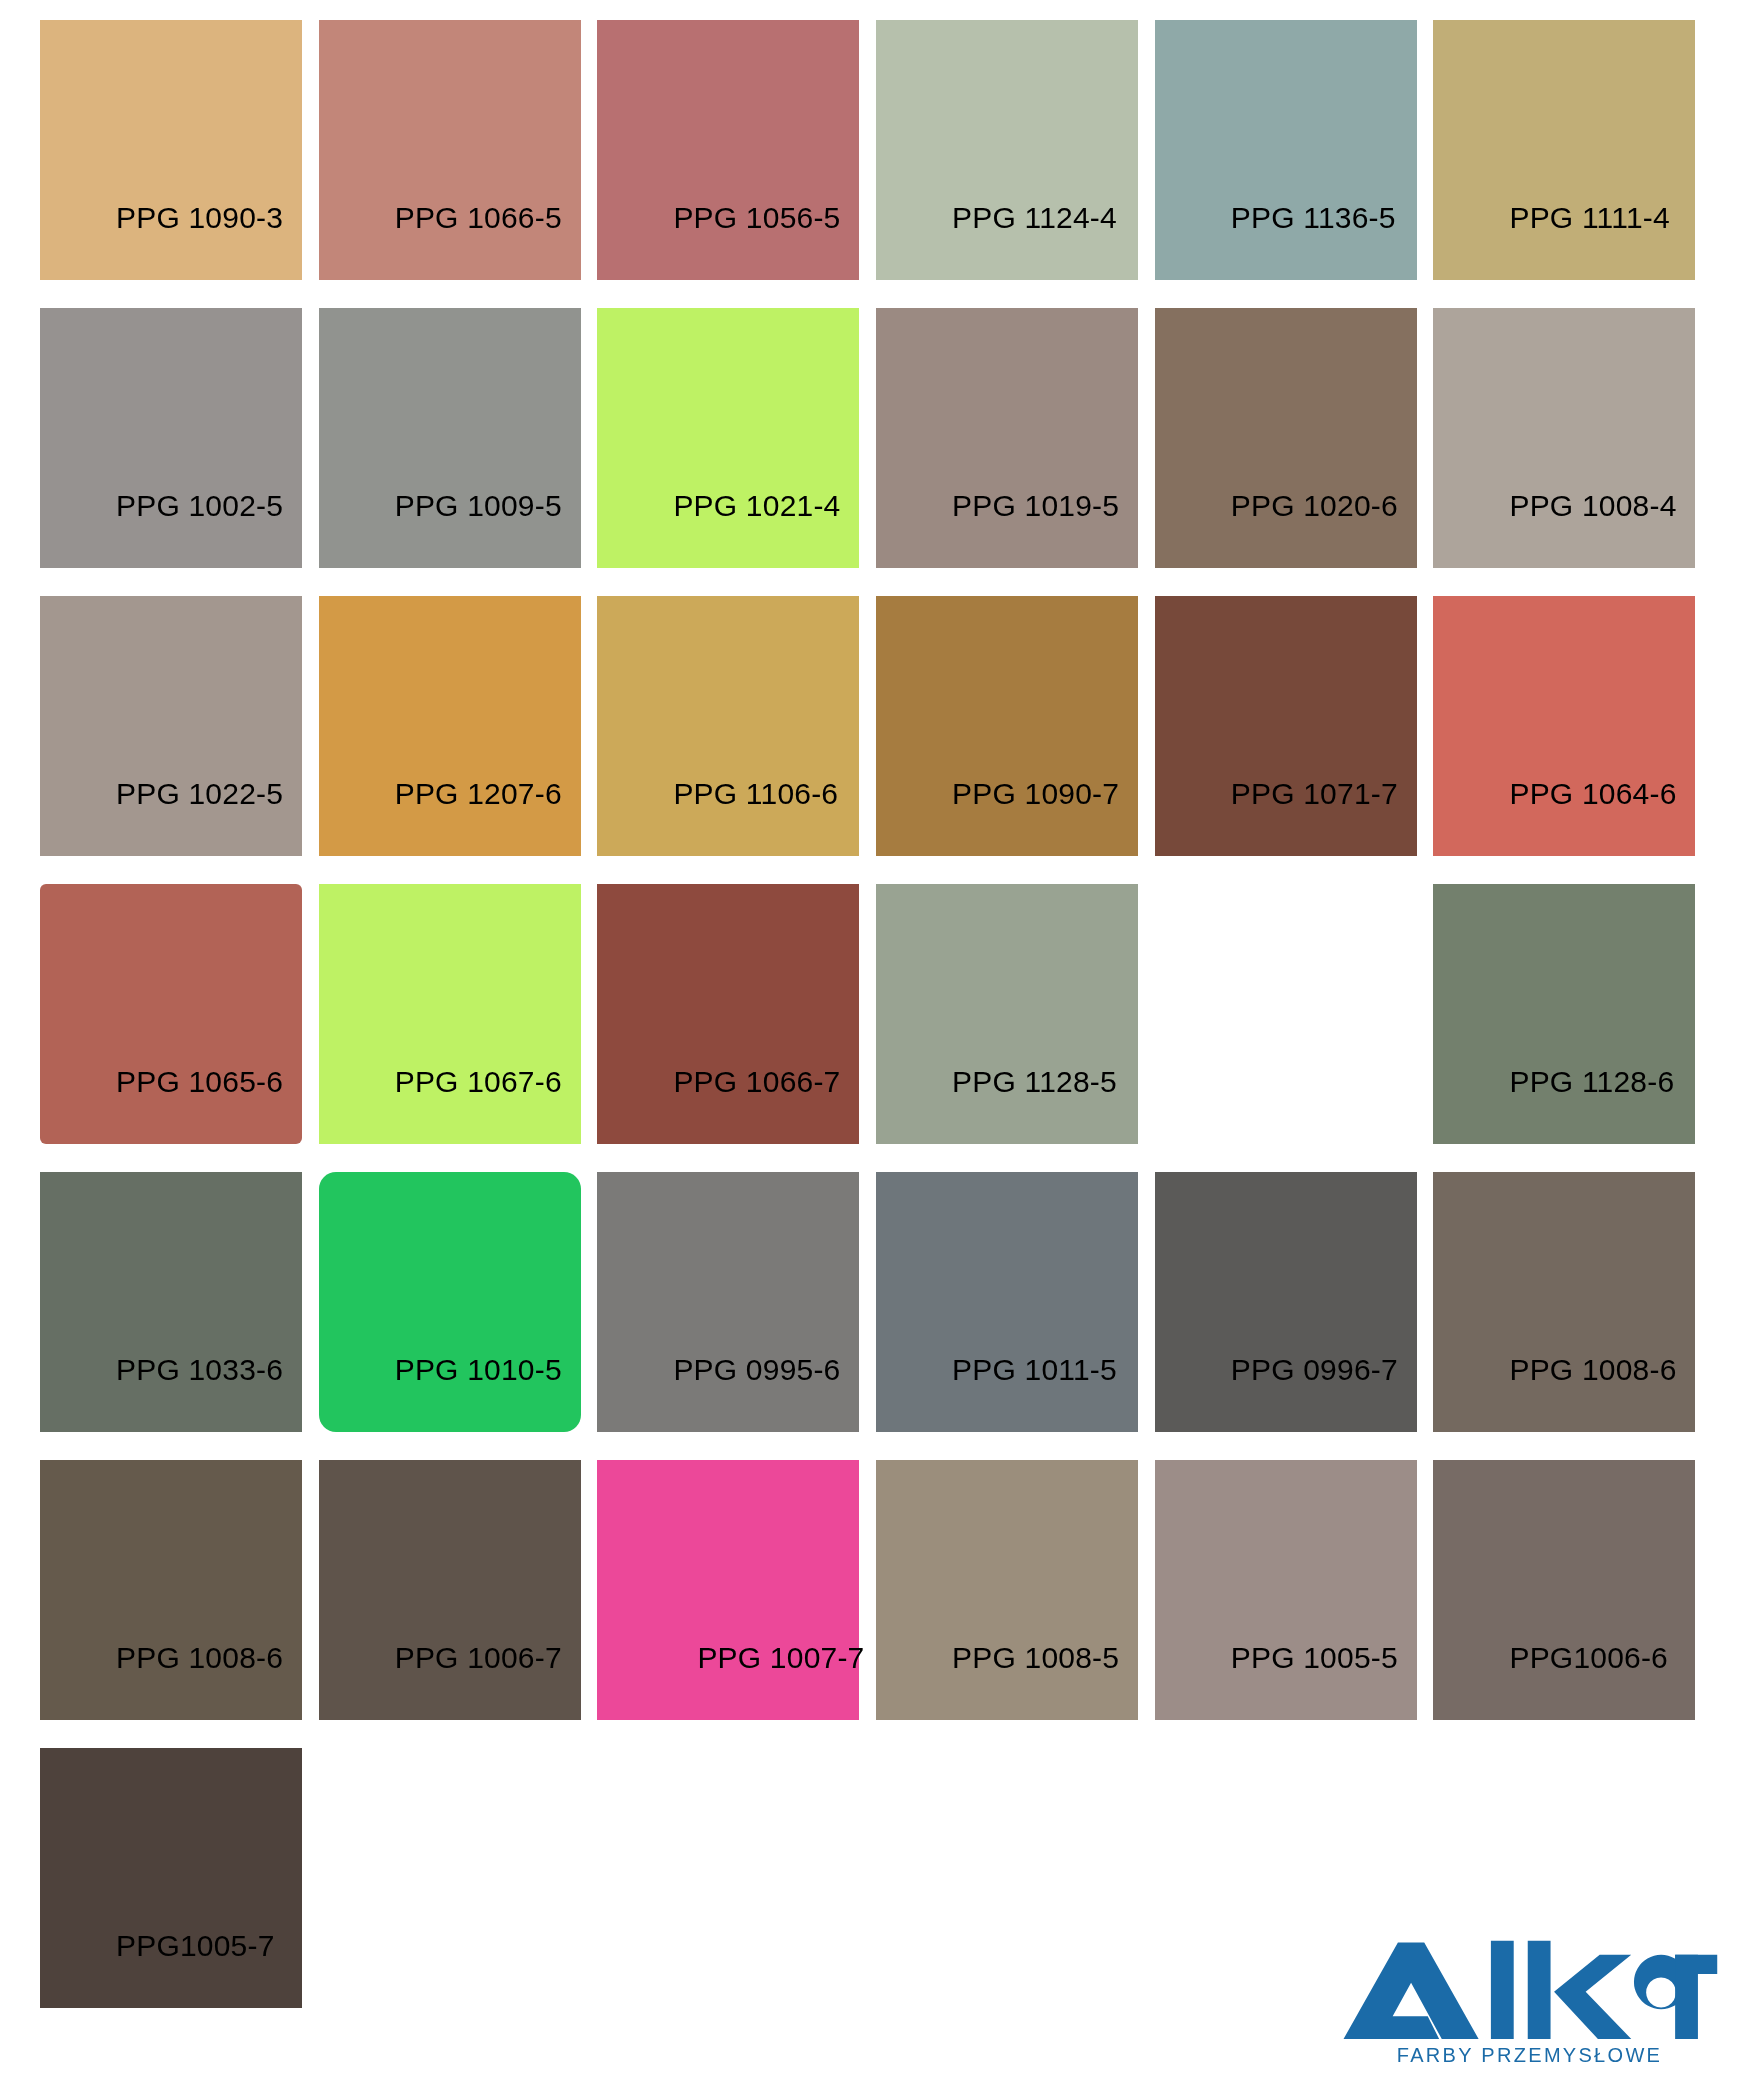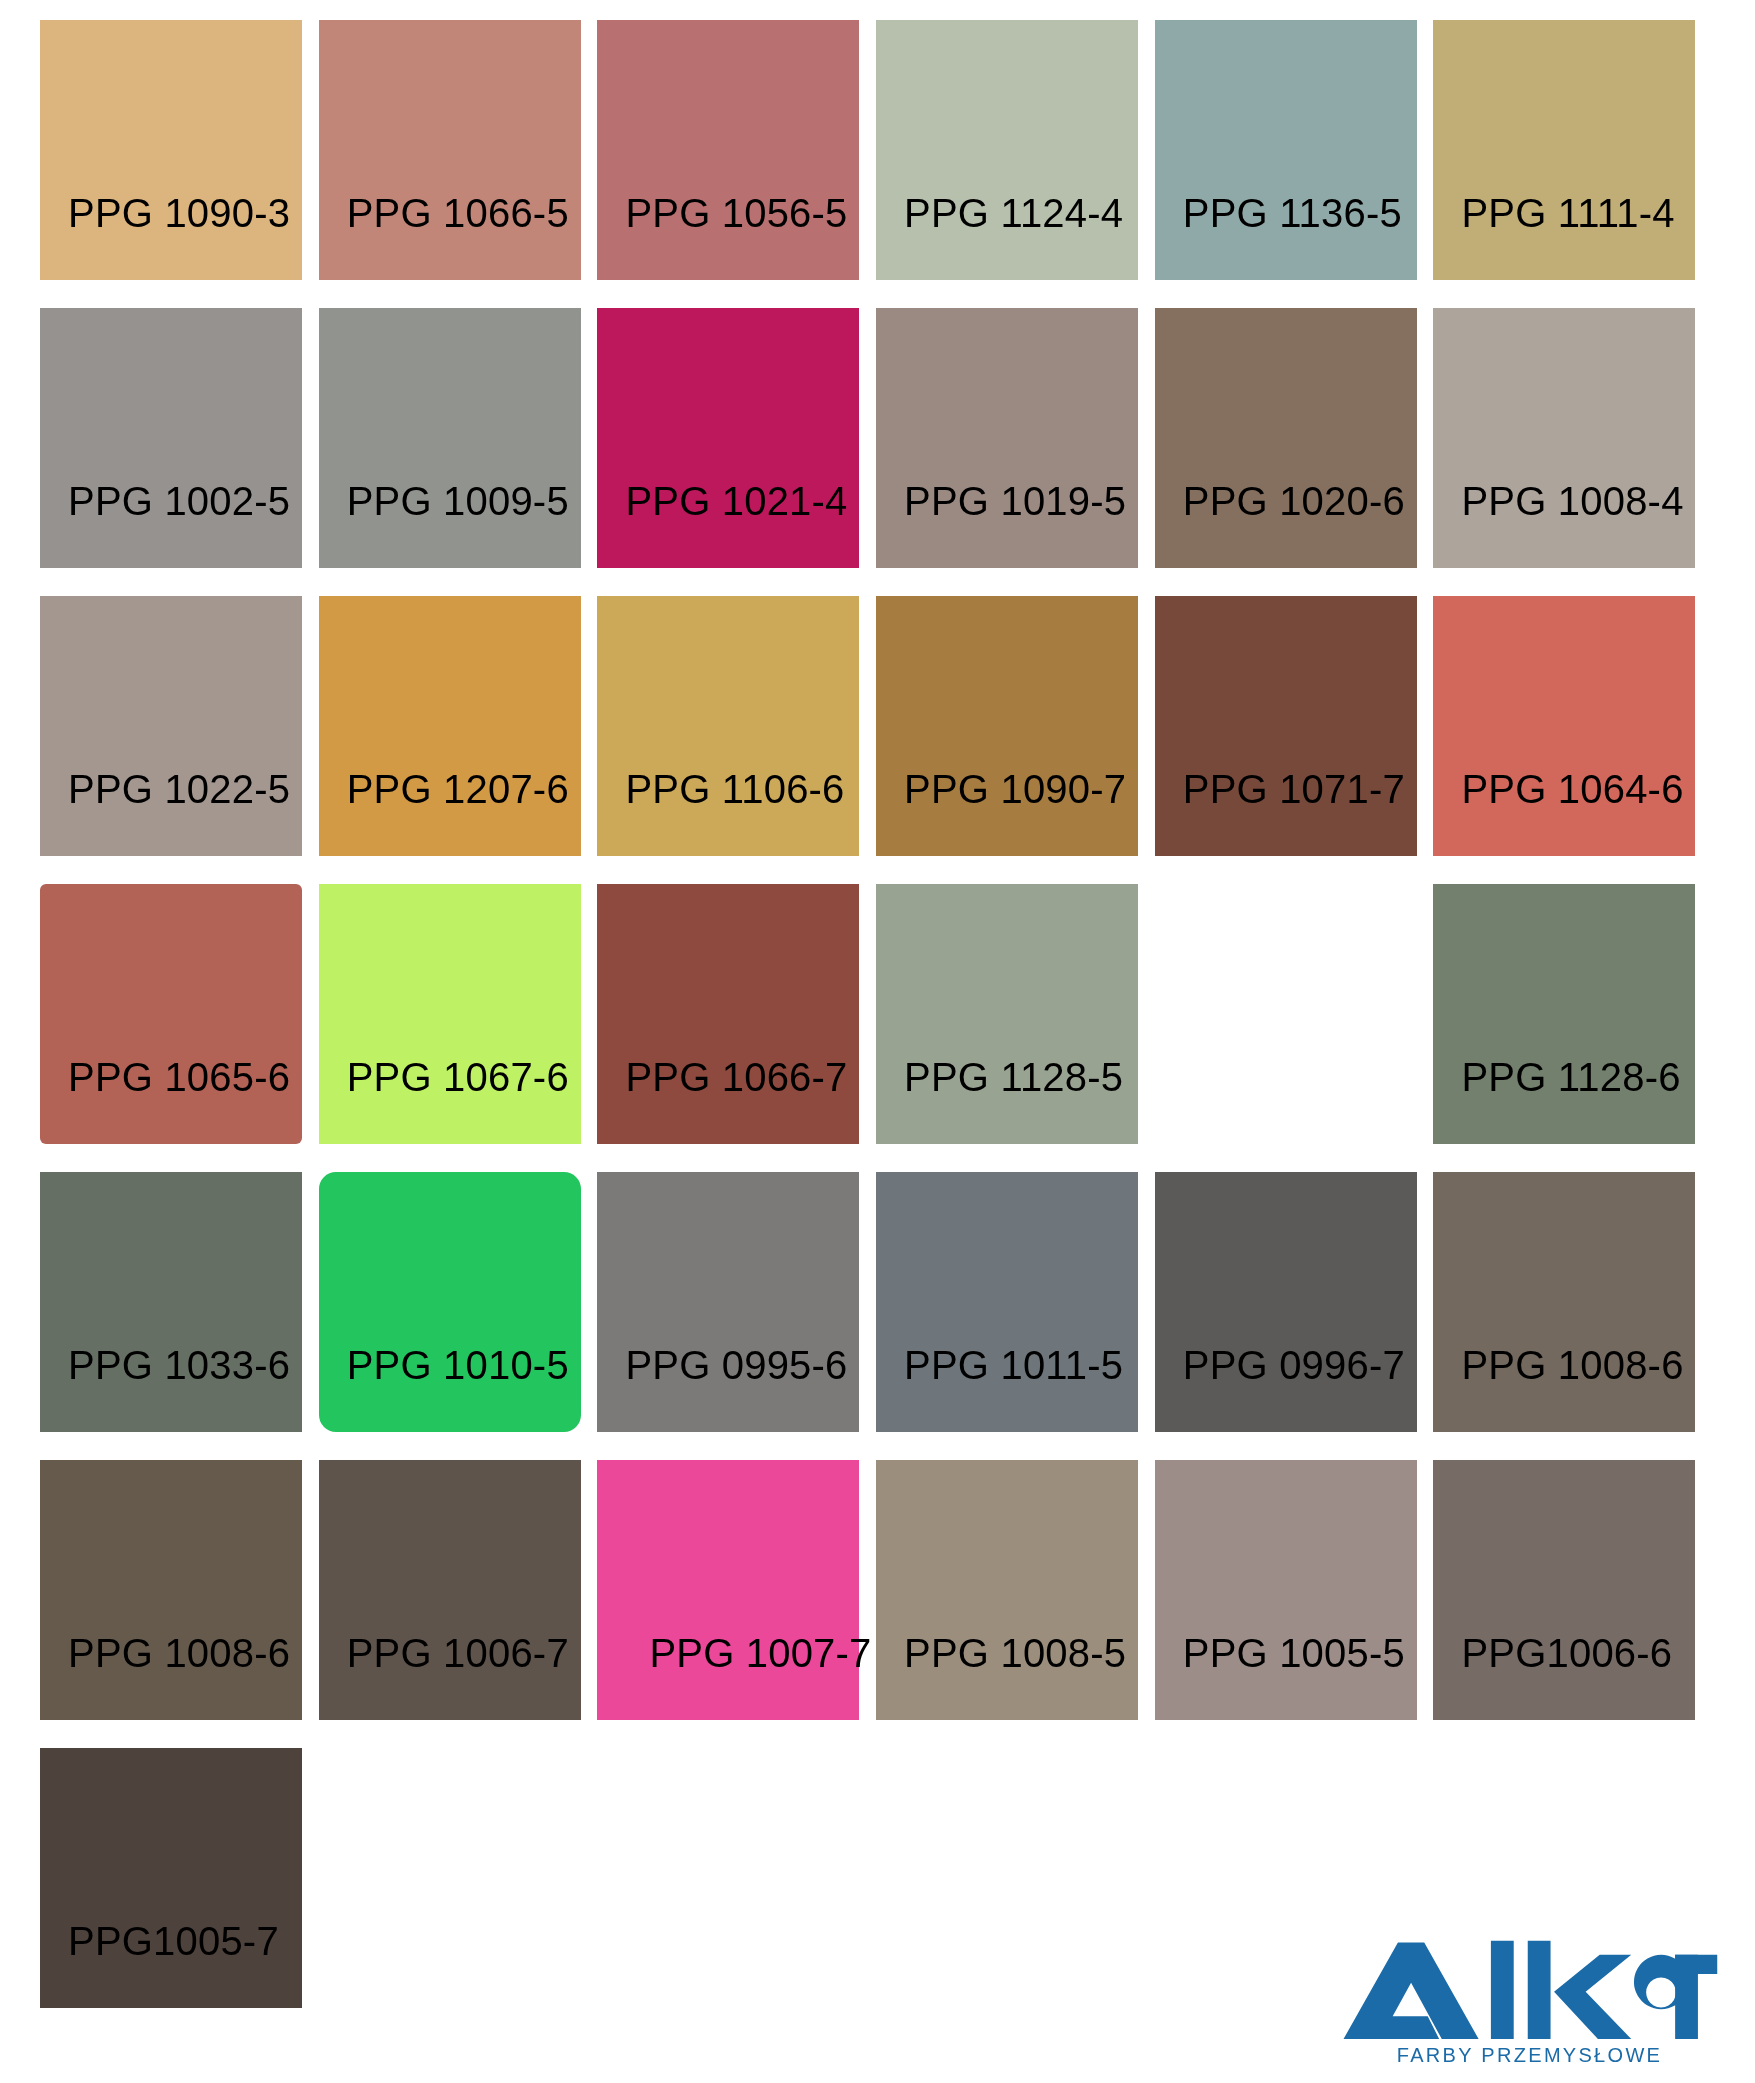--- a/index.html
+++ b/index.html
@@ -37,28 +37,29 @@
   .swatch {
     position: relative;
     height: 260px;
     box-sizing: border-box;
     display: flex;
     align-items: flex-end;
     justify-content: flex-start;
   }
 
   .swatch-label {
-    font-size: 40px;
+    font-size: 30px;
     font-weight: 400;
     color: #000000;
     letter-spacing: 0.2px;
     padding: 0 0 47px 28px;
     white-space: nowrap;
     line-height: 1;
     font-family: "Liberation Sans", sans-serif;
+    margin-left: 48px;
   }
 
   
   .logo {
     position: absolute;
     right: 37px;
     bottom: 16px;
     width: 379px;
     text-align: center;
     user-select: none;
@@ -101,21 +102,21 @@
       </div>
       <div class="swatch" style="background-color: rgb(193, 174, 119); grid-area: 1 / 6;">
         <span class="swatch-label">PPG 1111-4</span>
       </div>
       <div class="swatch" style="background-color: rgb(150, 146, 144); grid-area: 2 / 1;">
         <span class="swatch-label">PPG 1002-5</span>
       </div>
       <div class="swatch" style="background-color: rgb(145, 147, 143); grid-area: 2 / 2;">
         <span class="swatch-label">PPG 1009-5</span>
       </div>
-      <div class="swatch" style="background-color: #be185d; grid-area: 2 / 3;">
+      <div class="swatch" style="background-color: #bef264; grid-area: 2 / 3;">
         <span class="swatch-label">PPG 1021-4</span>
       </div>
       <div class="swatch" style="background-color: rgb(155, 138, 130); grid-area: 2 / 4;">
         <span class="swatch-label">PPG 1019-5</span>
       </div>
       <div class="swatch" style="background-color: rgb(133, 112, 95); grid-area: 2 / 5;">
         <span class="swatch-label">PPG 1020-6</span>
       </div>
       <div class="swatch" style="background-color: rgb(173, 164, 155); grid-area: 2 / 6;">
         <span class="swatch-label">PPG 1008-4</span>

